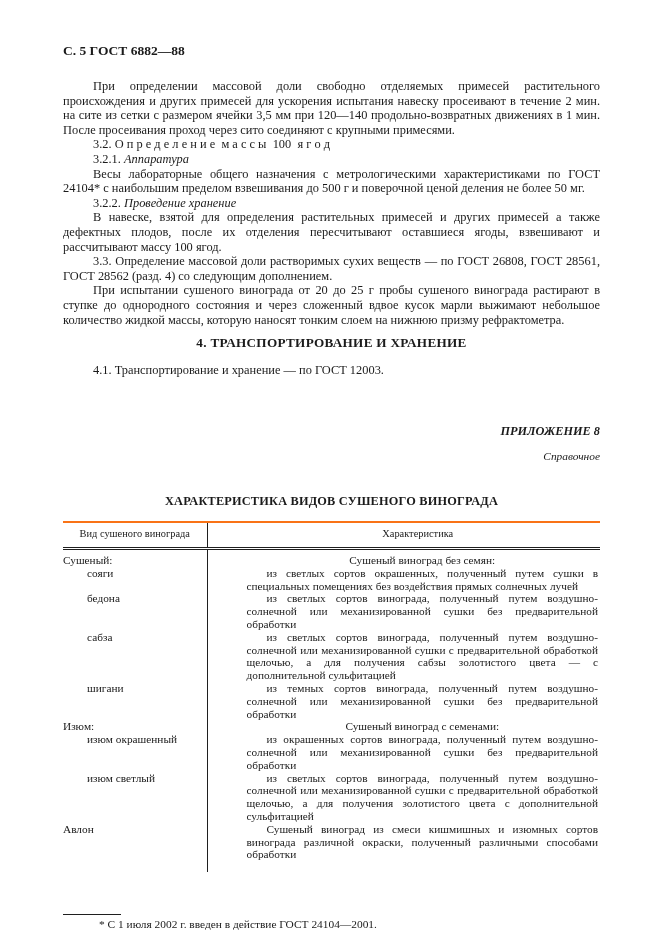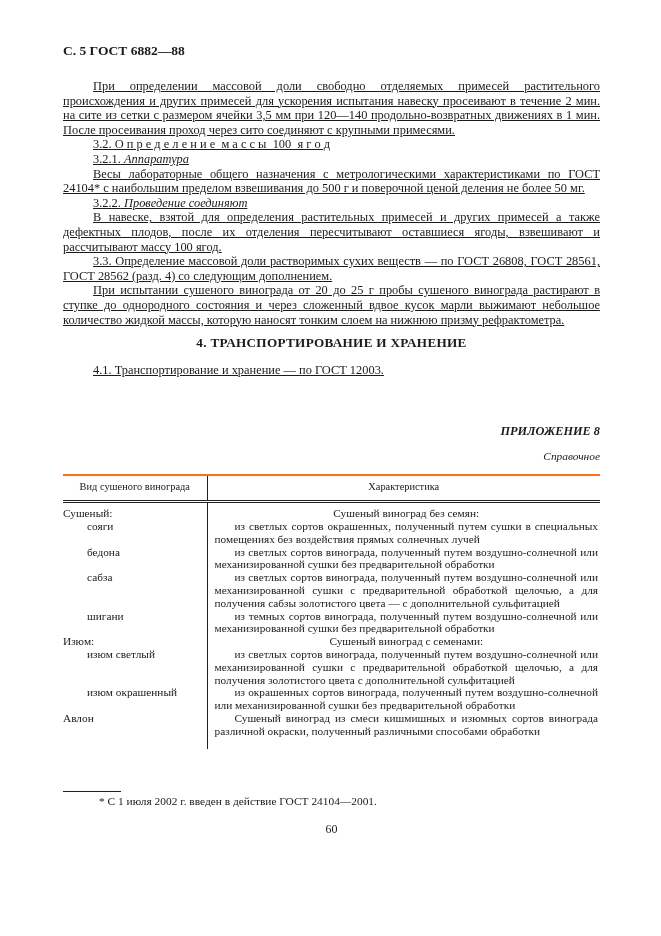--- a/index.html
+++ b/index.html
@@ -16,21 +16,21 @@
     position: absolute;
     left: 63px;
     top: 43px;
     width: 537px;
   }
   .doc-header {
     font-size: 13.5px;
     font-weight: bold;
     margin: 0 0 20px 0;
   }
-  .bodytext { font-size: 12.4px; line-height: 14.6px; text-decoration: underline; }
+  .bodytext { font-size: 12.4px; line-height: 14.6px; }
   .bodytext p { margin: 0; }
   .p-ind { text-indent: 30px; text-align: justify; }
   .line-ind { text-indent: 30px; }
   .spaced { white-space: pre-wrap; }
   .it { font-style: italic; }
   .sec-heading {
     text-align: center;
     font-weight: bold;
     font-size: 13.2px;
     margin: 8px 0 12px 0;
@@ -67,21 +67,21 @@
   }
   table.char-table col.c1 { width: 144px; }
   table.char-table th {
     font-weight: normal;
     font-size: 10.4px;
     text-align: center;
     padding: 5px 4px 6px 4px;
     border-bottom: 3px double #1f1f1f;
   }
   table.char-table th + th,
-  table.char-table td + td { border-left: 1px solid #1f1f1f; }
+  table.char-table td + td { border-left: 1px solid #1f1f1f; padding-left: 32px; }
   table.char-table td { vertical-align: top; padding: 0; }
   table.char-table tbody tr:first-child td { padding-top: 4px; }
   td.kind { padding-left: 1px; }
   td.kind.indent { padding-left: 24px; }
   td.char p {
     margin: 0;
     text-indent: 20px;
     text-align: justify;
     padding: 0 2px 0 7px;
   }
@@ -103,35 +103,36 @@
 <div class="page">
   <div class="content">
 
     <p class="doc-header">С. 5 ГОСТ 6882—88</p>
 
     <div class="bodytext">
       <p class="p-ind">При определении массовой доли свободно отделяемых примесей растительного происхождения и других примесей  для ускорения испытания навеску просеивают в течение 2 мин. на сите из сетки с размером ячейки 3,5 мм при 120—140 продольно-возвратных движениях в 1 мин. После просеивания проход через сито соединяют с крупными примесями.</p>
       <p class="line-ind spaced">3.2. О п р е д е л е н и е  м а с с ы  100  я г о д</p>
       <p class="line-ind"><span>3.2.1.</span> <span class="it">Аппаратура</span></p>
       <p class="p-ind">Весы лабораторные общего назначения с метрологическими характеристиками по ГОСТ 24104* с наибольшим пределом взвешивания до 500 г и поверочной ценой деления не более 50 мг.</p>
-      <p class="line-ind"><span>3.2.2.</span> <span class="it">Проведение соединяют</span></p>
+      <p class="line-ind"><span>3.2.2.</span> <span class="it">Проведение хранение</span></p>
       <p class="p-ind">В навеске, взятой для  определения растительных примесей и других примесей а также дефектных плодов, после их отделения пересчитывают оставшиеся ягоды, взвешивают и рассчитывают массу 100 ягод.</p>
       <p class="p-ind">3.3. Определение массовой доли растворимых сухих веществ — по  ГОСТ 26808, ГОСТ 28561, ГОСТ 28562 (разд. 4) со следующим дополнением.</p>
       <p class="p-ind">При испытании сушеного винограда от 20 до 25 г пробы сушеного  винограда растирают в ступке до однородного состояния и через сложенный вдвое кусок марли выжимают небольшое количество жидкой массы, которую наносят тонким слоем на нижнюю призму рефрактометра.</p>
     </div>
 
     <h2 class="sec-heading">4. ТРАНСПОРТИРОВАНИЕ И ХРАНЕНИЕ</h2>
 
     <div class="bodytext">
       <p class="line-ind">4.1. Транспортирование и хранение — по ГОСТ 12003.</p>
     </div>
 
     <p class="app-label">ПРИЛОЖЕНИЕ 8</p>
     <p class="app-sub">Справочное</p>
 
+    <h3 class="tbl-title">ХАРАКТЕРИСТИКА ВИДОВ СУШЕНОГО ВИНОГРАДА</h3>
 
     <table class="char-table">
       <colgroup>
           <col class="c1">
           <col class="c2">
         </colgroup>
       <thead>
         <tr>
           <th>Вид сушеного винограда</th>
           <th>Характеристика</th>
@@ -168,29 +169,29 @@
               <p>из темных сортов винограда, полученный путем воздушно-солнечной или механизированной сушки без предварительной обработки</p>
             </td>
           </tr>
           <tr>
             <td class="kind">Изюм:</td>
             <td class="char center">
               <p>Сушеный виноград с семенами:</p>
             </td>
           </tr>
           <tr>
+            <td class="kind indent">изюм окрашенный</td>
+            <td class="char">
+              <p>из окрашенных сортов винограда, полученный путем воздушно-солнечной или механизированной сушки без предварительной обработки</p>
+            </td>
+          </tr>
+          <tr>
             <td class="kind indent">изюм светлый</td>
             <td class="char">
               <p>из светлых сортов винограда, полученный путем воздушно-солнечной или механизированной сушки с предварительной обработкой щелочью, а для получения золотистого цвета с дополнительной сульфитацией</p>
-            </td>
-          </tr>
-          <tr>
-            <td class="kind indent">изюм окрашенный</td>
-            <td class="char">
-              <p>из окрашенных сортов винограда, полученный путем воздушно-солнечной или механизированной сушки без предварительной обработки</p>
             </td>
           </tr>
           <tr>
             <td class="kind">Авлон</td>
             <td class="char">
               <p>Сушеный виноград из смеси кишмишных и изюмных сортов винограда различной окраски, полученный различными способами обработки</p>
             </td>
           </tr>
           <tr class="spacer">
             <td></td>

